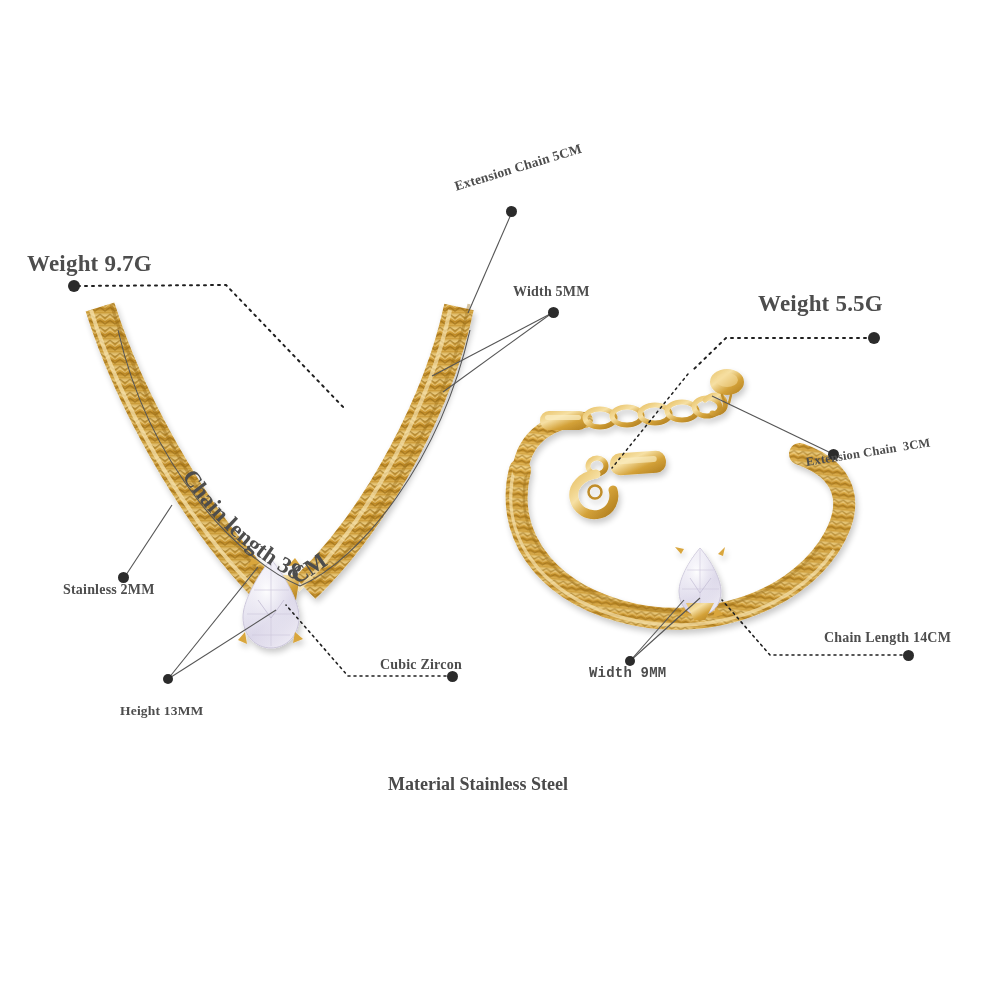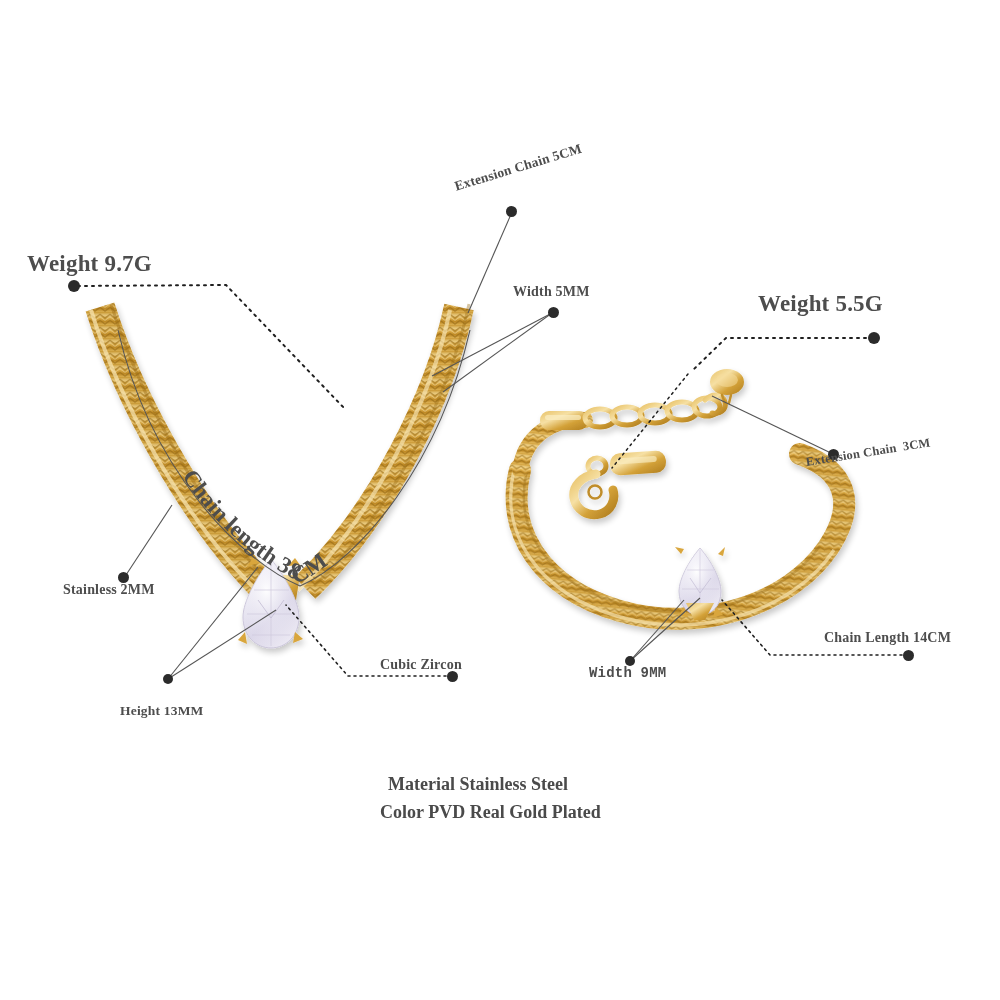--- a/index.html
+++ b/index.html
@@ -246,15 +246,14 @@
 
   <div class="lbl big" style="left:758px; top:292px;">Weight 5.5G</div>
 
   <div class="lbl tiny" style="left:806px; top:456px; transform:rotate(-9deg); transform-origin:0 50%;">Extension Chain  3CM</div>
 
   <div class="lbl mid" style="left:824px; top:631px;">Chain Length 14CM</div>
 
   <div class="lbl mid" style="left:589px; top:666px;font-family:Liberation Mono, monospace;">Width 9MM</div>
 
   <div class="footer-line" style="left:380px; top:774px;margin-left:8px;">Material Stainless Steel</div>
-  <div class="footer-line" style="left:380px; top:802px;">Color PVD Real Gold Plated</div>
 
 </div>
 
 </body></html>

